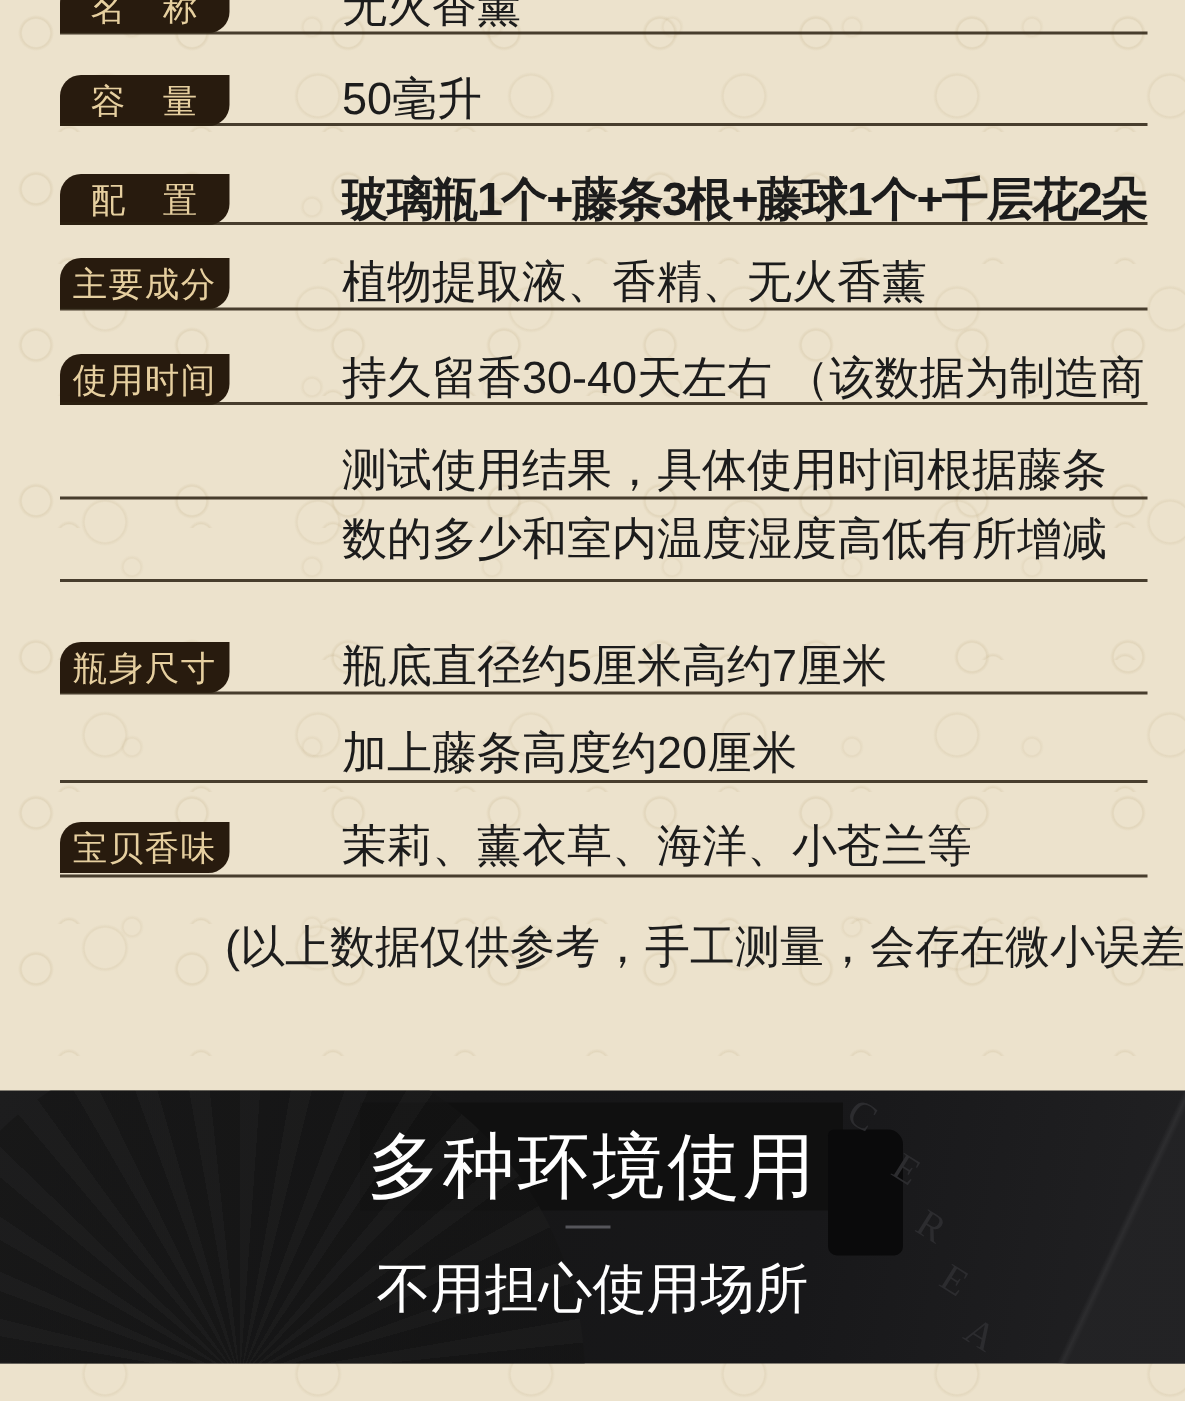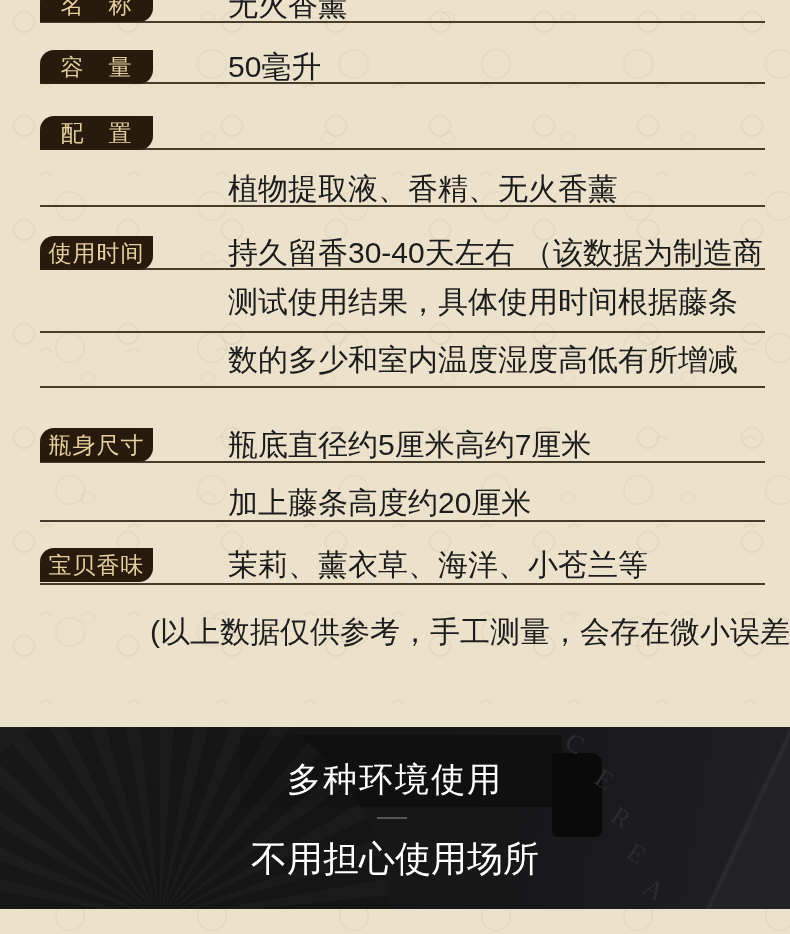--- a/index.html
+++ b/index.html
@@ -55,21 +55,21 @@
   .banner .wm{
     position:absolute;color:#2c2c2f;font-size:26px;font-family:"Liberation Serif",serif;
   }
   .banner .leaf{
     position:absolute;left:-70px;bottom:-240px;width:460px;height:460px;border-radius:50%;
     background:repeating-conic-gradient(from 200deg,#1d1d1d 0deg 4deg,#141414 4deg 10deg);
     opacity:.6;
   }
   .banner .subtitle{
     position:absolute;left:0;right:0;top:30px;height:44px;line-height:44px;
-    text-align:center;color:#ffffff;font-size:34px;letter-spacing:2px;white-space:nowrap;
+    text-align:center;color:#ffffff;font-size:48px;letter-spacing:2px;white-space:nowrap;
   }
   .banner .dash{
     position:absolute;left:50%;top:90px;width:30px;height:2px;margin-left:-18px;
     background:#55555a;
   }
   .banner .title{
     position:absolute;left:0;right:0;top:104px;height:56px;line-height:56px;
     text-align:center;color:#ffffff;font-size:36px;white-space:nowrap;
   }
 </style>
@@ -80,29 +80,31 @@
 
   <div class="tag" style="top:-12px">名　称</div>
   <div class="val" style="top:-12px">无火香薰</div>
   <div class="rule" style="top:21px"></div>
 
   <div class="tag" style="top:50px">容　量</div>
   <div class="val" style="top:50px">50毫升</div>
   <div class="rule" style="top:82px"></div>
 
   <div class="tag" style="top:116px">配　置</div>
+  <div class="val bold" style="top:116px">玻璃瓶1个+藤条3根+藤球1个+千层花2朵</div>
   <div class="rule" style="top:148px"></div>
 
+  <div class="tag" style="top:172px">主要成分</div>
   <div class="val" style="top:172px">植物提取液、香精、无火香薰</div>
   <div class="rule" style="top:205px"></div>
 
   <div class="tag" style="top:236px">使用时间</div>
   <div class="val" style="top:236px">持久留香30-40天左右 （该数据为制造商</div>
   <div class="rule" style="top:268px"></div>
-  <div class="val" style="top:285px">测试使用结果，具体使用时间根据藤条</div>
+  <div class="val" style="top:297px">测试使用结果，具体使用时间根据藤条</div>
   <div class="rule" style="top:331px"></div>
   <div class="val" style="top:343px">数的多少和室内温度湿度高低有所增减</div>
   <div class="rule" style="top:386px"></div>
 
   <div class="tag" style="top:428px">瓶身尺寸</div>
   <div class="val" style="top:428px">瓶底直径约5厘米高约7厘米</div>
   <div class="rule" style="top:461px"></div>
   <div class="val" style="top:486px">加上藤条高度约20厘米</div>
   <div class="rule" style="top:520px"></div>
 

